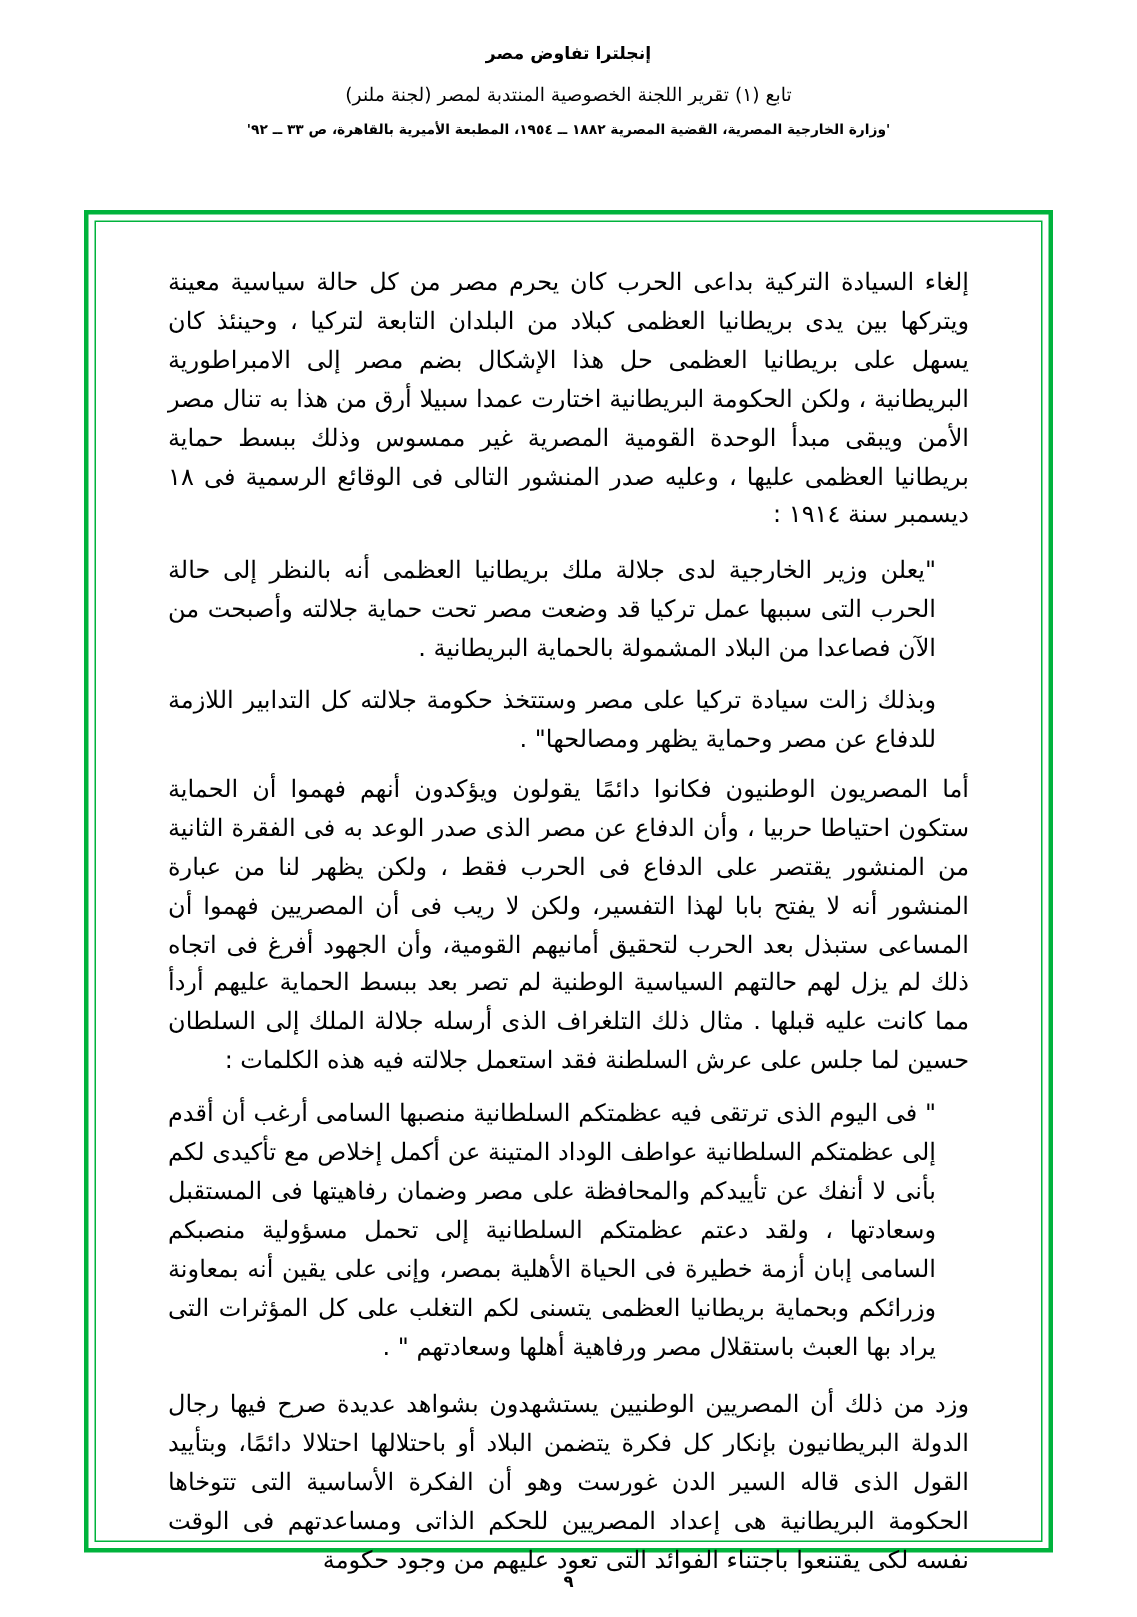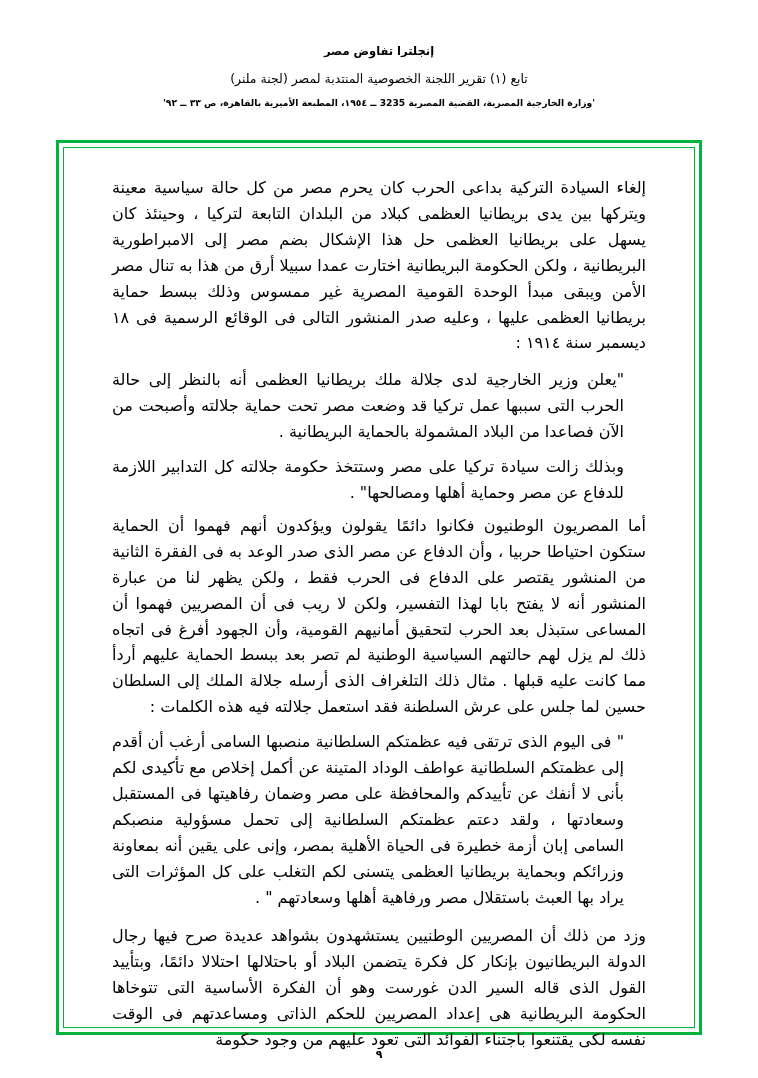--- a/index.html
+++ b/index.html
@@ -14,21 +14,21 @@
     margin: 0 auto;
     background: #ffffff;
     font-family: "DejaVu Sans", "Liberation Sans", sans-serif;
     color: #000000;
     overflow: hidden;
   }
 
   
   .header {
     text-align: center;
-    padding-top: 44px;
+    padding-top: 28px;
   }
   .header .line1 {
     font-size: 11.5px;
     font-weight: bold;
     letter-spacing: 0px;
     margin-bottom: 13px;
   }
   .header .line2 {
     font-size: 12.5px;
     font-weight: normal;
@@ -100,31 +100,31 @@
   }
 </style>
 </head>
 <body>
 
 <div class="page">
 
   <div class="header">
     <div class="line1">إنجلترا تفاوض مصر</div>
     <div class="line2">تابع (١) تقرير اللجنة الخصوصية المنتدبة لمصر (لجنة ملنر)</div>
-    <div class="line3">'وزارة الخارجية المصرية، القضية المصرية 3235 ــ ١٩٥٤، المطبعة الأميرية بالقاهرة، ص ٣٣ ــ ٩٢'</div>
+    <div class="line3">'وزارة الخارجية المصرية، القضية المصرية ١٨٨٢ ــ ١٩٥٤، المطبعة الأميرية بالقاهرة، ص ٣٣ ــ ٩٢'</div>
   </div>
 
   <div class="frame">
     <div class="frame-inner"></div>
   </div>
 
   <div class="body-text">
     <p class="para first">إلغاء السيادة التركية بداعى الحرب كان يحرم مصر من كل حالة سياسية معينة ويتركها بين يدى بريطانيا العظمى كبلاد من البلدان التابعة لتركيا ، وحينئذ كان يسهل على بريطانيا العظمى حل هذا الإشكال بضم مصر إلى الامبراطورية البريطانية ، ولكن الحكومة البريطانية اختارت عمدا سبيلا أرق من هذا به تنال مصر الأمن ويبقى مبدأ الوحدة القومية المصرية غير ممسوس وذلك ببسط حماية بريطانيا العظمى عليها ، وعليه صدر المنشور التالى فى الوقائع الرسمية فى ١٨ ديسمبر سنة ١٩١٤ :</p>
     <p class="para quote">"يعلن وزير الخارجية لدى جلالة ملك بريطانيا العظمى أنه بالنظر إلى حالة الحرب التى سببها عمل تركيا قد وضعت مصر تحت حماية جلالته وأصبحت من الآن فصاعدا من البلاد المشمولة بالحماية البريطانية .</p>
-    <p class="para quote tight">وبذلك زالت سيادة تركيا على مصر وستتخذ حكومة جلالته كل التدابير اللازمة للدفاع عن مصر وحماية أهلها ومصالحها" .</p>
+    <p class="para quote tight">وبذلك زالت سيادة تركيا على مصر وستتخذ حكومة جلالته كل التدابير اللازمة للدفاع عن مصر وحماية يظهر ومصالحها" .</p>
     <p class="para">أما المصريون الوطنيون فكانوا دائمًا يقولون ويؤكدون أنهم فهموا أن الحماية ستكون احتياطا حربيا ، وأن الدفاع عن مصر الذى صدر الوعد به فى الفقرة الثانية من المنشور يقتصر على الدفاع فى الحرب فقط ، ولكن يظهر لنا من عبارة المنشور أنه لا يفتح بابا لهذا التفسير، ولكن لا ريب فى أن المصريين فهموا أن المساعى ستبذل بعد الحرب لتحقيق أمانيهم القومية، وأن الجهود أفرغ فى اتجاه ذلك لم يزل لهم حالتهم السياسية الوطنية لم تصر بعد ببسط الحماية عليهم أردأ مما كانت عليه قبلها . مثال ذلك التلغراف الذى أرسله جلالة الملك إلى السلطان حسين لما جلس على عرش السلطنة فقد استعمل جلالته فيه هذه الكلمات :</p>
     <p class="para quote">" فى اليوم الذى ترتقى فيه عظمتكم السلطانية منصبها السامى أرغب أن أقدم إلى عظمتكم السلطانية عواطف الوداد المتينة عن أكمل إخلاص مع تأكيدى لكم بأنى لا أنفك عن تأييدكم والمحافظة على مصر وضمان رفاهيتها فى المستقبل وسعادتها ، ولقد دعتم عظمتكم السلطانية إلى تحمل مسؤولية منصبكم السامى إبان أزمة خطيرة فى الحياة الأهلية بمصر، وإنى على يقين أنه بمعاونة وزرائكم وبحماية بريطانيا العظمى يتسنى لكم التغلب على كل المؤثرات التى يراد بها العبث باستقلال مصر ورفاهية أهلها وسعادتهم " .</p>
     <p class="para gap-top">وزد من ذلك أن المصريين الوطنيين يستشهدون بشواهد عديدة صرح فيها رجال الدولة البريطانيون بإنكار كل فكرة يتضمن البلاد أو باحتلالها احتلالا دائمًا، وبتأييد القول الذى قاله السير الدن غورست وهو أن الفكرة الأساسية التى تتوخاها الحكومة البريطانية هى إعداد المصريين للحكم الذاتى ومساعدتهم فى الوقت نفسه لكى يقتنعوا باجتناء الفوائد التى تعود عليهم من وجود حكومة</p>
   </div>
 
   <div class="folio">٩</div>
 
 </div>
 
 </body></html>

